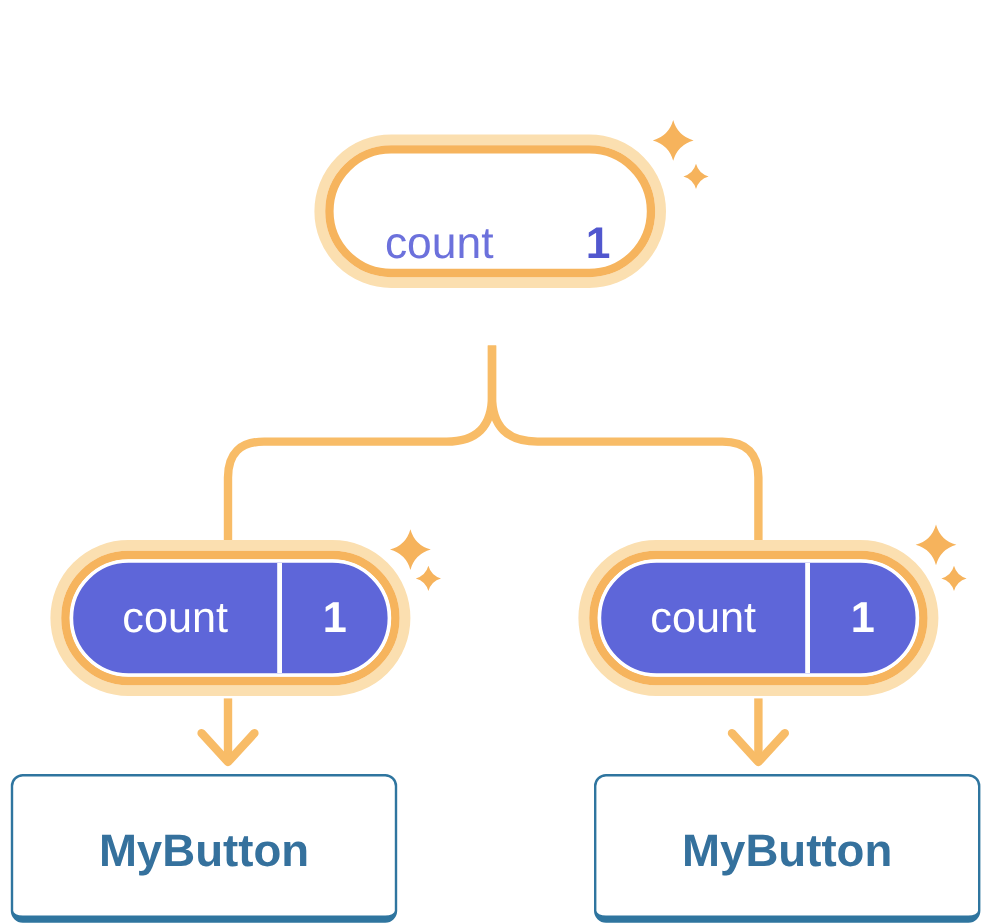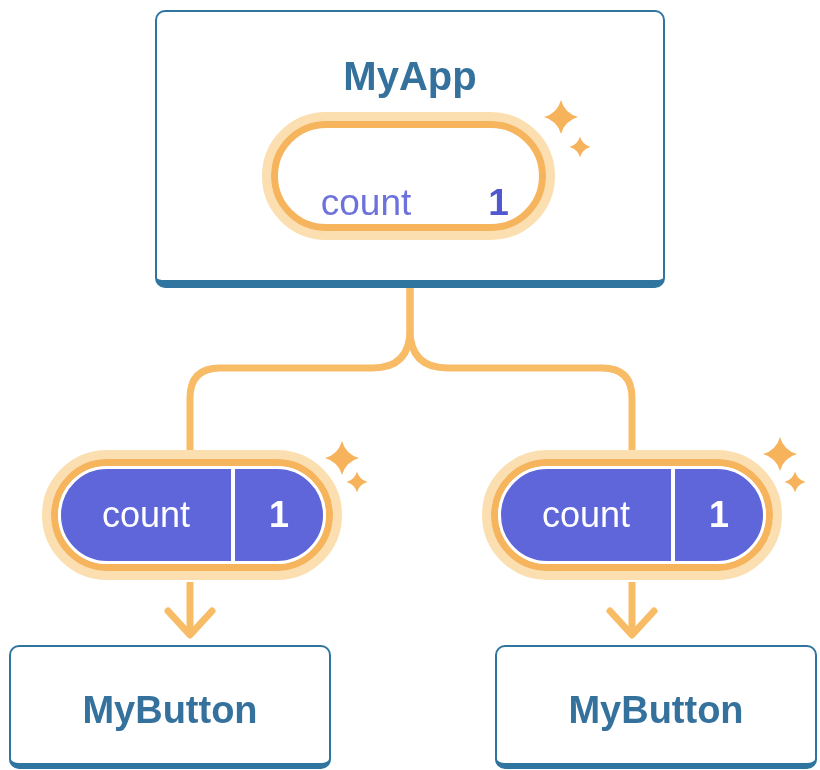--- a/index.html
+++ b/index.html
@@ -67,23 +67,20 @@
     <g>
       <path d="M190 582 L190 632" fill="none" stroke="#F8BC67" stroke-width="7"></path>
       <path d="M168 611 L190 635 L212 611" fill="none" stroke="#F8BC67" stroke-width="7" stroke-linecap="round" stroke-linejoin="round"></path>
     </g>
     <g>
       <path d="M632 582 L632 632" fill="none" stroke="#F8BC67" stroke-width="7"></path>
       <path d="M610 611 L632 635 L654 611" fill="none" stroke="#F8BC67" stroke-width="7" stroke-linecap="round" stroke-linejoin="round"></path>
     </g>
   </svg>
 
-  <div id="card-myapp" class="comp-card">
-    <div class="comp-title">MyApp</div>
-  </div>
 
   <div id="pill-state" class="pill-outer">
     <div class="pill-inner">
       <div class="pill-cell name-cell">count</div>
       <div class="divider"></div>
       <div class="pill-cell value-cell">1</div>
     </div>
   </div>
 
   <svg class="sparkle" style="left:543px;top:99px;" width="36" height="36" viewBox="-18 -18 36 36">

